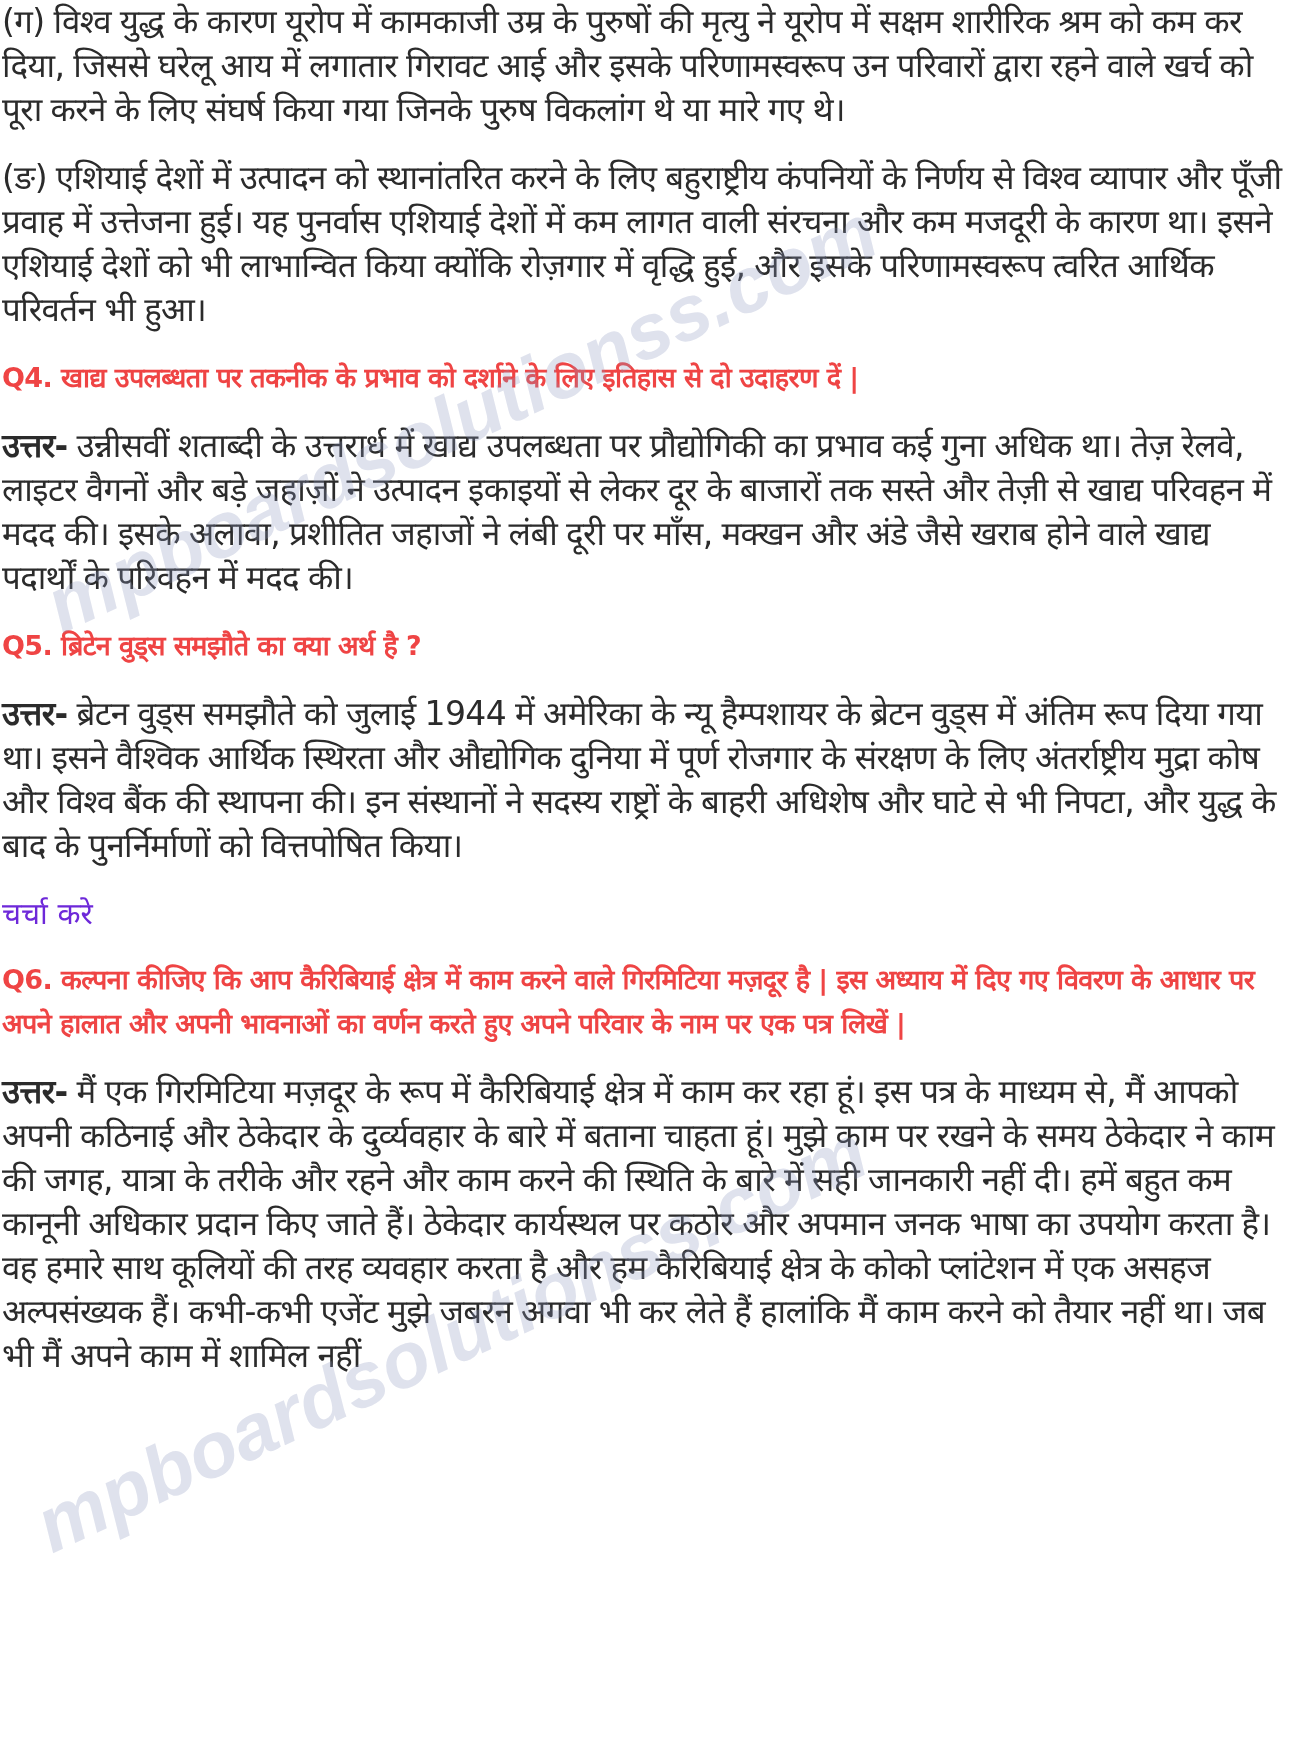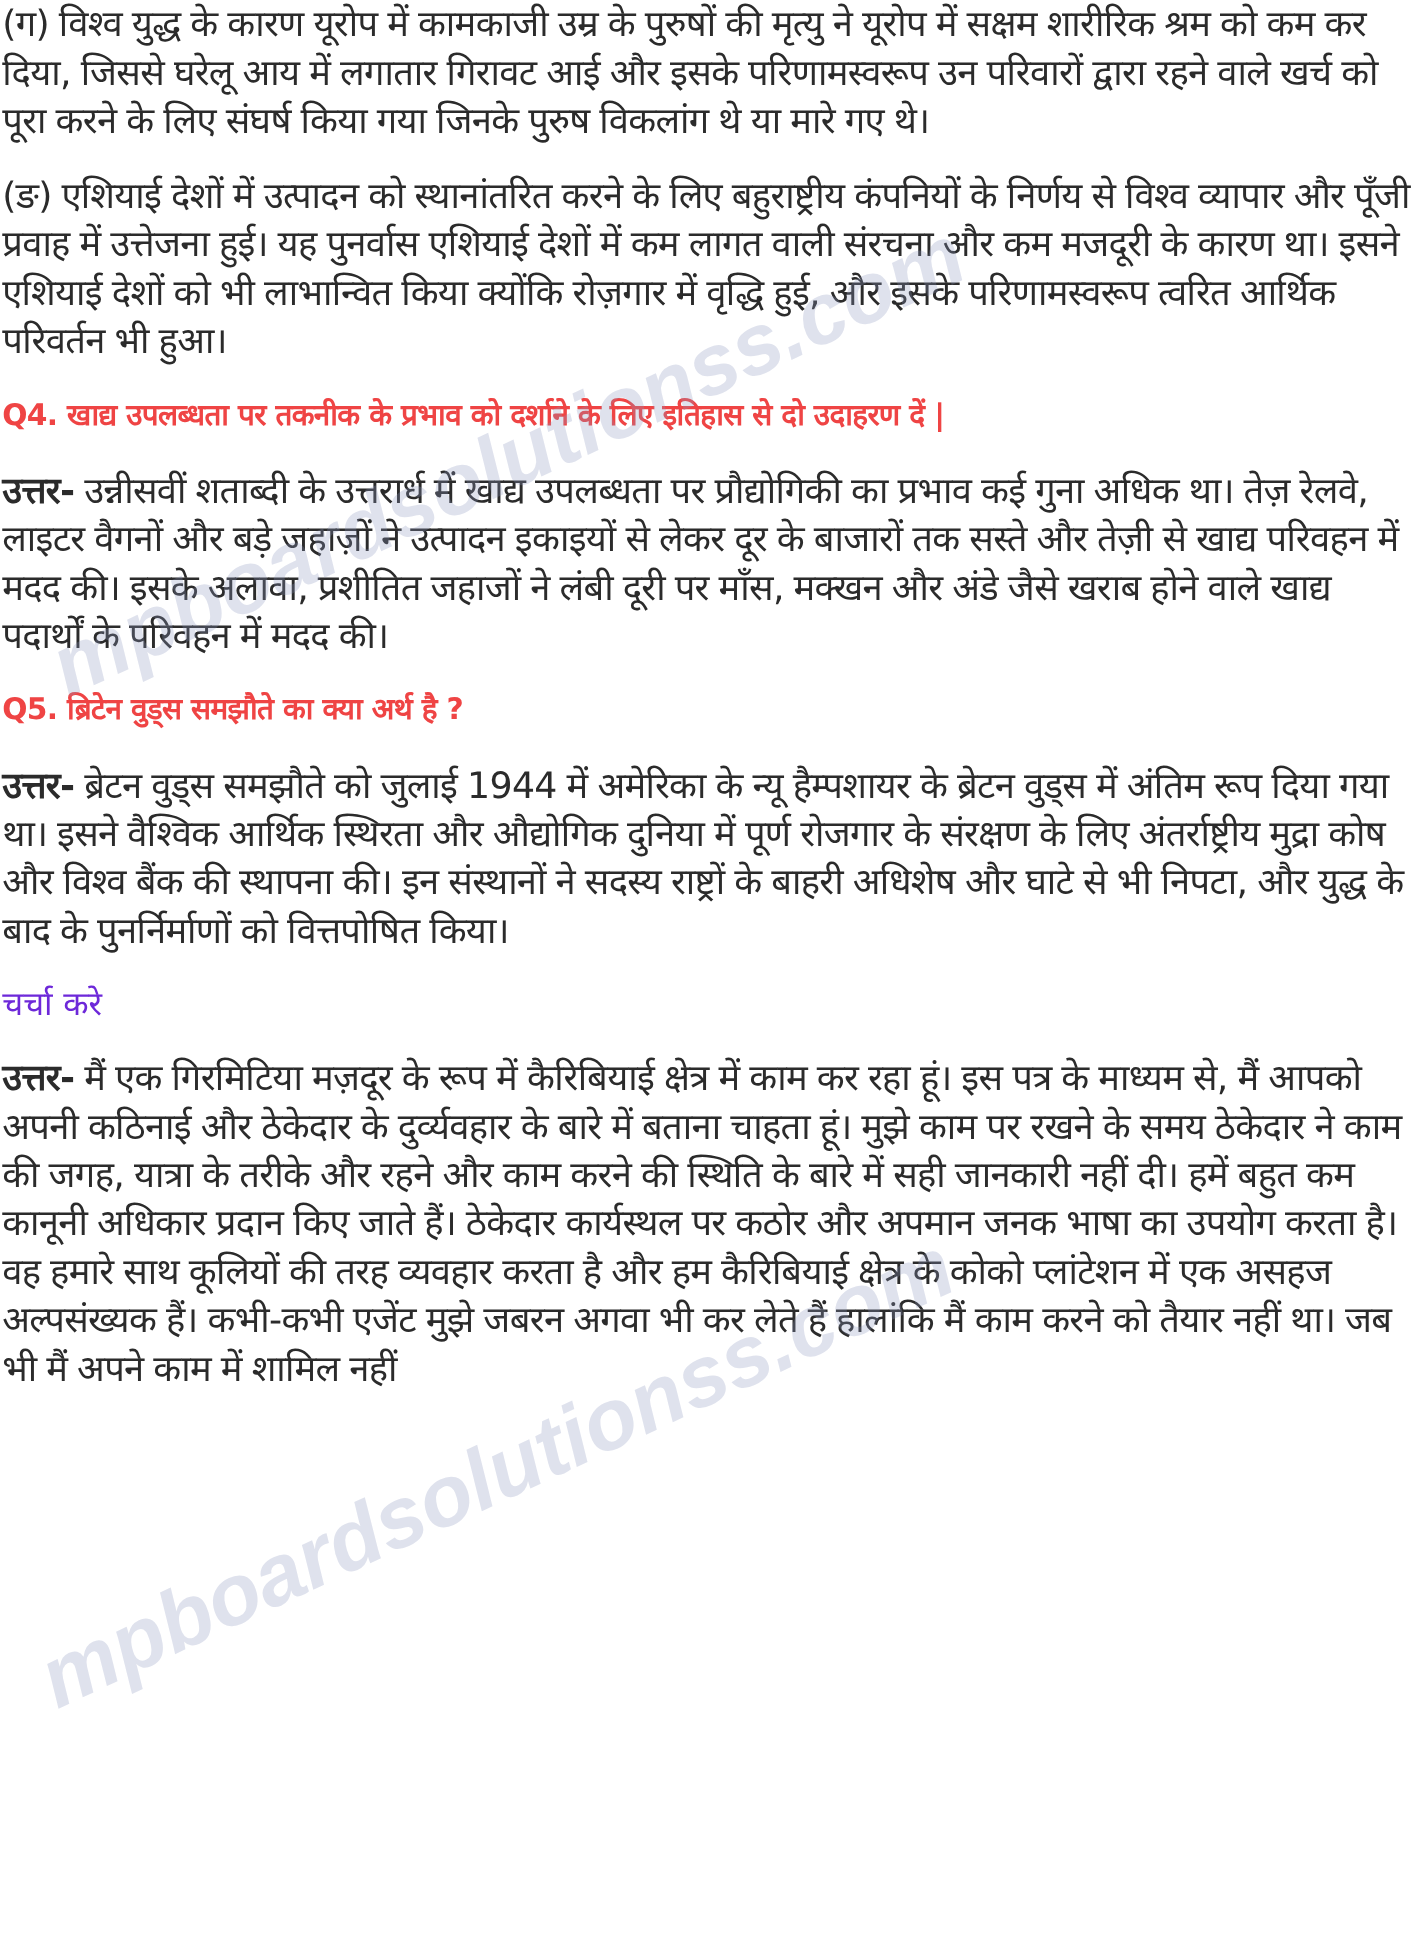--- a/index.html
+++ b/index.html
@@ -76,18 +76,19 @@
   </p>
 
   <h3 class="question">Q5. ब्रिटेन वुड्स समझौते का क्या अर्थ है ?</h3>
   <p class="para">
     <span class="answer-label">उत्तर-</span>
     <span>ब्रेटन वुड्स समझौते को जुलाई 1944 में अमेरिका के न्यू हैम्पशायर के ब्रेटन वुड्स में अंतिम रूप दिया गया था। इसने वैश्विक आर्थिक स्थिरता और औद्योगिक दुनिया में पूर्ण रोजगार के संरक्षण के लिए अंतर्राष्ट्रीय मुद्रा कोष और विश्व बैंक की स्थापना की। इन संस्थानों ने सदस्य राष्ट्रों के बाहरी अधिशेष और घाटे से भी निपटा, और युद्ध के बाद के पुनर्निर्माणों को वित्तपोषित किया।</span>
   </p>
 
   <h2 class="section-heading">चर्चा करे</h2>
 
+  <h3 class="question">Q6. कल्पना कीजिए कि आप कैरिबियाई क्षेत्र में काम करने वाले गिरमिटिया मज़दूर है | इस अध्याय में दिए गए विवरण के आधार पर अपने हालात और अपनी भावनाओं का वर्णन करते हुए अपने परिवार के नाम पर एक पत्र लिखें |</h3>
   <p class="para">
     <span class="answer-label">उत्तर-</span>
     <span>मैं एक गिरमिटिया मज़दूर के रूप में कैरिबियाई क्षेत्र में काम कर रहा हूं। इस पत्र के माध्यम से, मैं आपको अपनी कठिनाई और ठेकेदार के दुर्व्यवहार के बारे में बताना चाहता हूं। मुझे काम पर रखने के समय ठेकेदार ने काम की जगह, यात्रा के तरीके और रहने और काम करने की स्थिति के बारे में सही जानकारी नहीं दी। हमें बहुत कम कानूनी अधिकार प्रदान किए जाते हैं। ठेकेदार कार्यस्थल पर कठोर और अपमान जनक भाषा का उपयोग करता है। वह हमारे साथ कूलियों की तरह व्यवहार करता है और हम कैरिबियाई क्षेत्र के कोको प्लांटेशन में एक असहज अल्पसंख्यक हैं। कभी-कभी एजेंट मुझे जबरन अगवा भी कर लेते हैं हालांकि मैं काम करने को तैयार नहीं था। जब भी मैं अपने काम में शामिल नहीं</span>
   </p>
 
 </div>
 
 </body></html>

